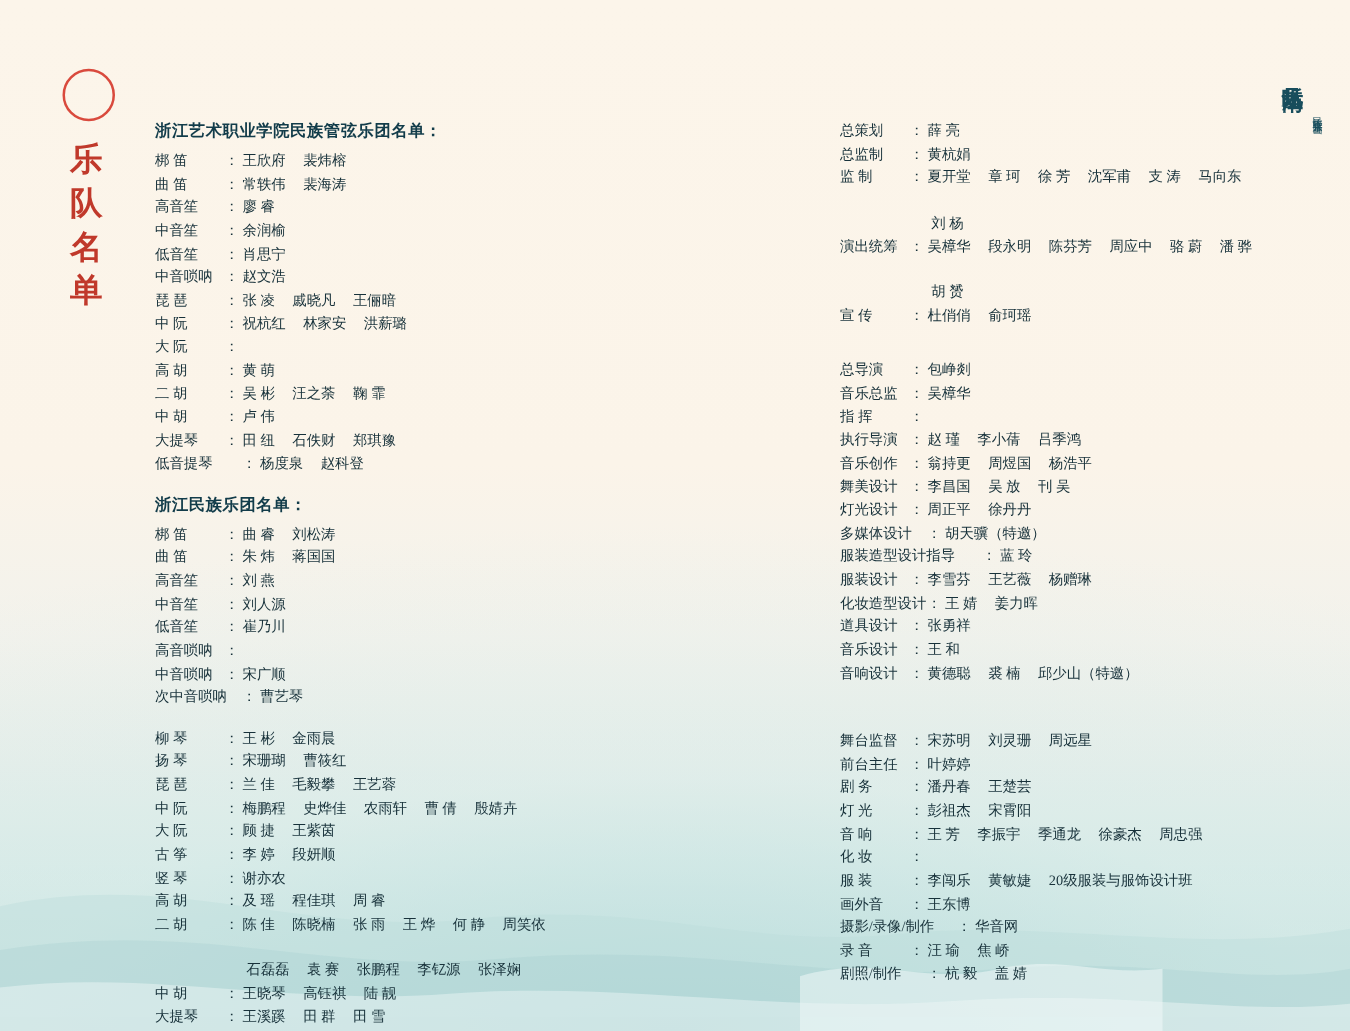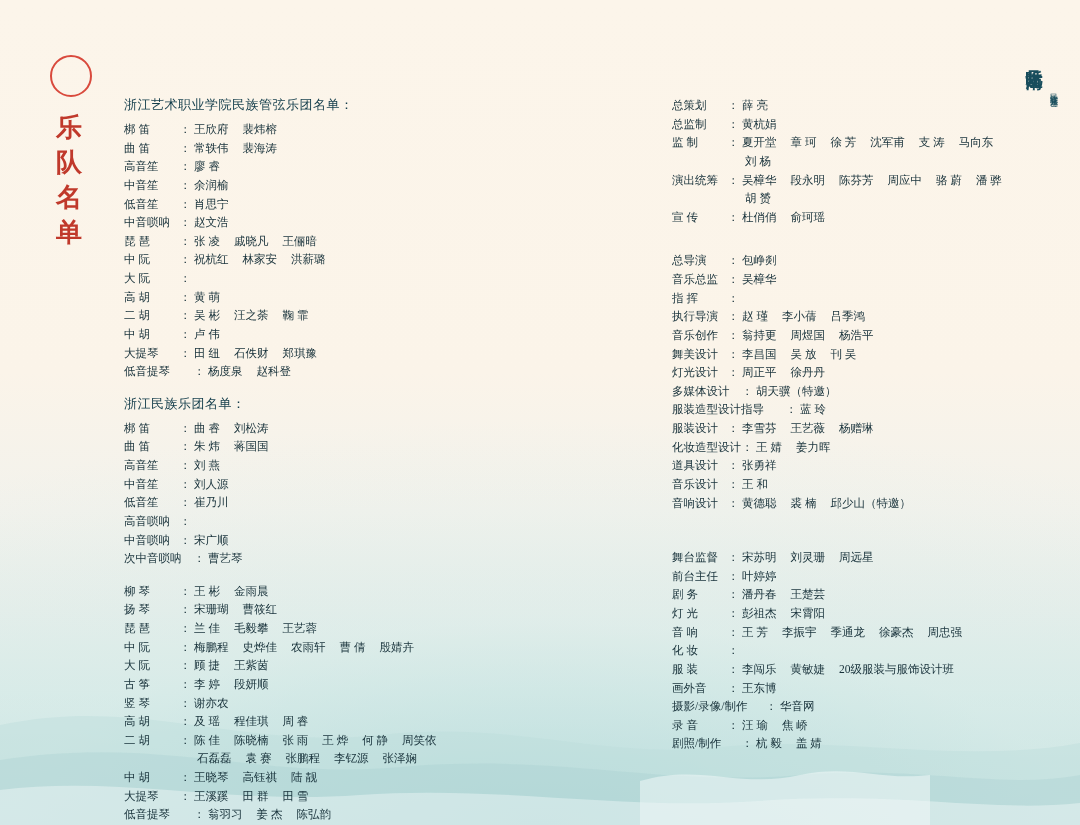--- a/index.html
+++ b/index.html
@@ -49,37 +49,37 @@
     display:inline-block;color:#184d5c;font-size:8px;line-height:1.2;
     writing-mode:vertical-rl;height:72px;margin-left:4px;letter-spacing:1px;
   }
 
   
   .col{position:absolute;top:96px;}
   .col-left{left:124px;width:470px;}
   .col-right{left:672px;width:400px;}
 
   .sec-title{
-    font-size:13px;font-weight:normal;color:#123c4a;margin:0 0 6px 0;letter-spacing:.5px;
+    font-size:13px;font-weight:bold;color:#123c4a;margin:0 0 6px 0;letter-spacing:.5px;
   }
   .sec{margin-bottom:14px;}
   .row{
     display:flex;align-items:baseline;font-size:11.5px;color:#17313a;
     line-height:1.62;white-space:nowrap;
   }
   .label{
     width:70px;flex:0 0 70px;
     display:flex;justify-content:space-between;
     letter-spacing:0;
   }
   .label.w84{width:84px;flex-basis:84px;}
   .colon{margin:0 3px 0 0;}
   .names{flex:1;}
   .names span{display:inline-block;margin-right:14px;}
-  .indent{padding-left:73px;}
+  .indent{padding-left:73px;margin-top:18px;}
   .gap{height:11px;}
   .gap-lg{height:22px;}
 </style>
 </head>
 <body>
 
 <div class="bg"></div>
 <svg class="wave" viewBox="0 0 1080 250" preserveAspectRatio="none">
   <path d="M0,150 C140,120 240,175 380,160 C520,145 600,185 720,172 C840,160 960,190 1080,168 L1080,250 L0,250 Z" fill="#bcddda" opacity=".55"></path>
   <path d="M0,185 C160,160 260,205 400,192 C560,178 660,212 800,200 C920,190 1000,215 1080,200 L1080,250 L0,250 Z" fill="#a9d2d2" opacity=".5"></path>

